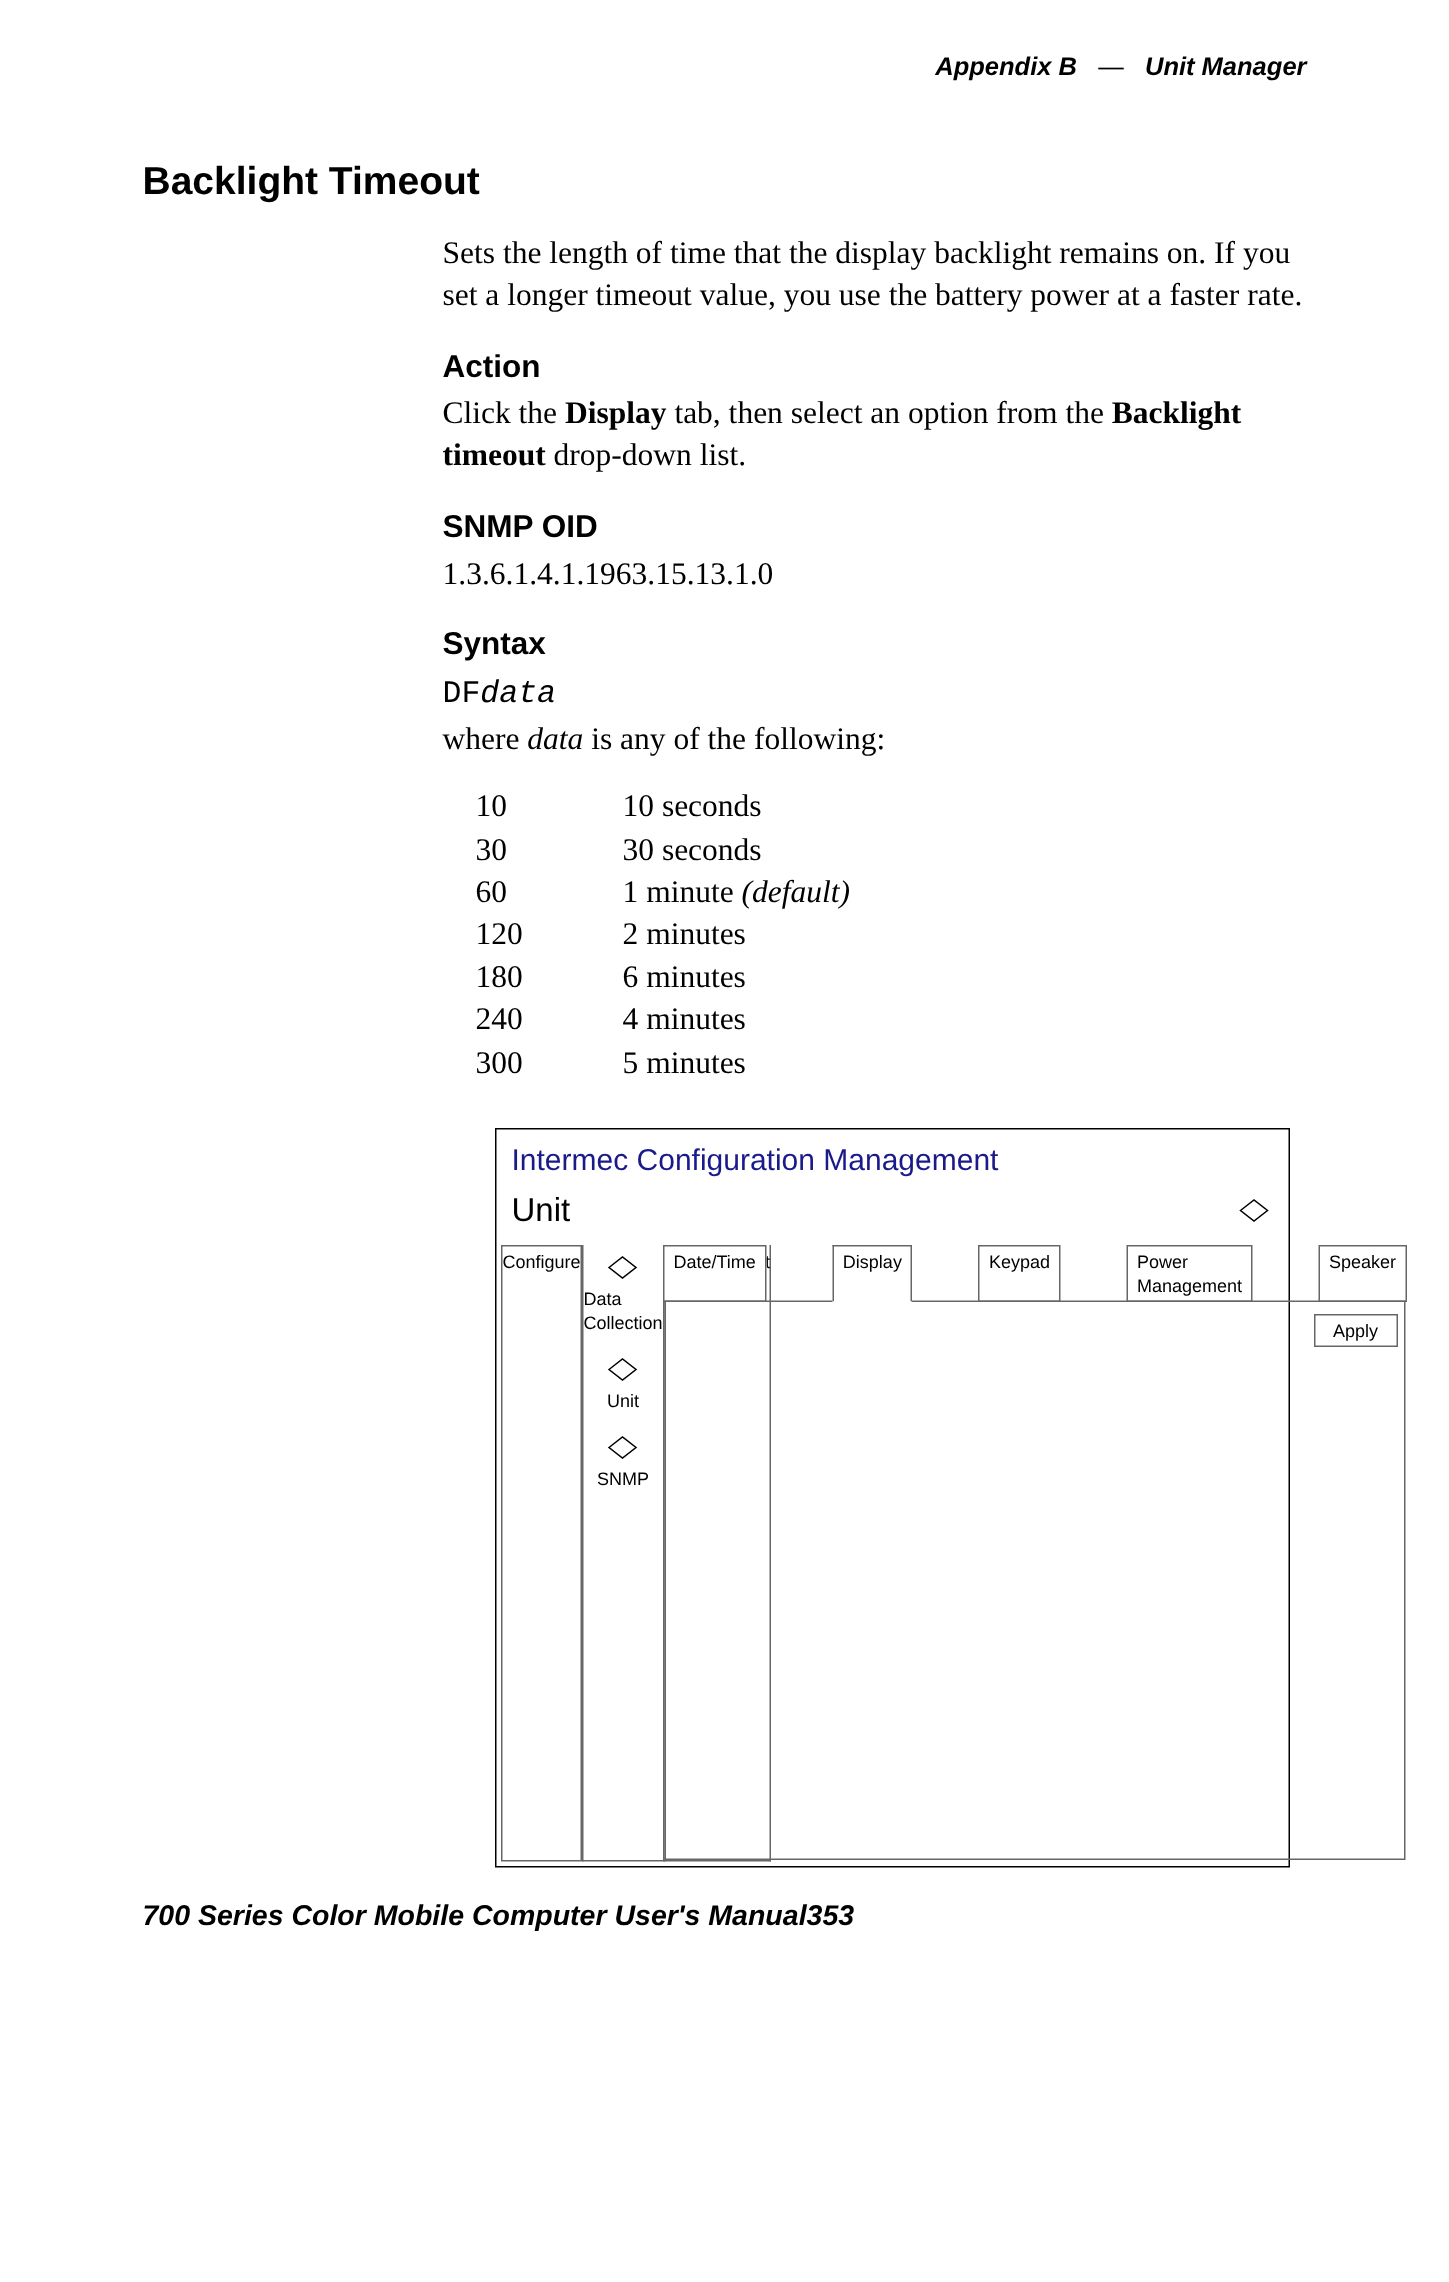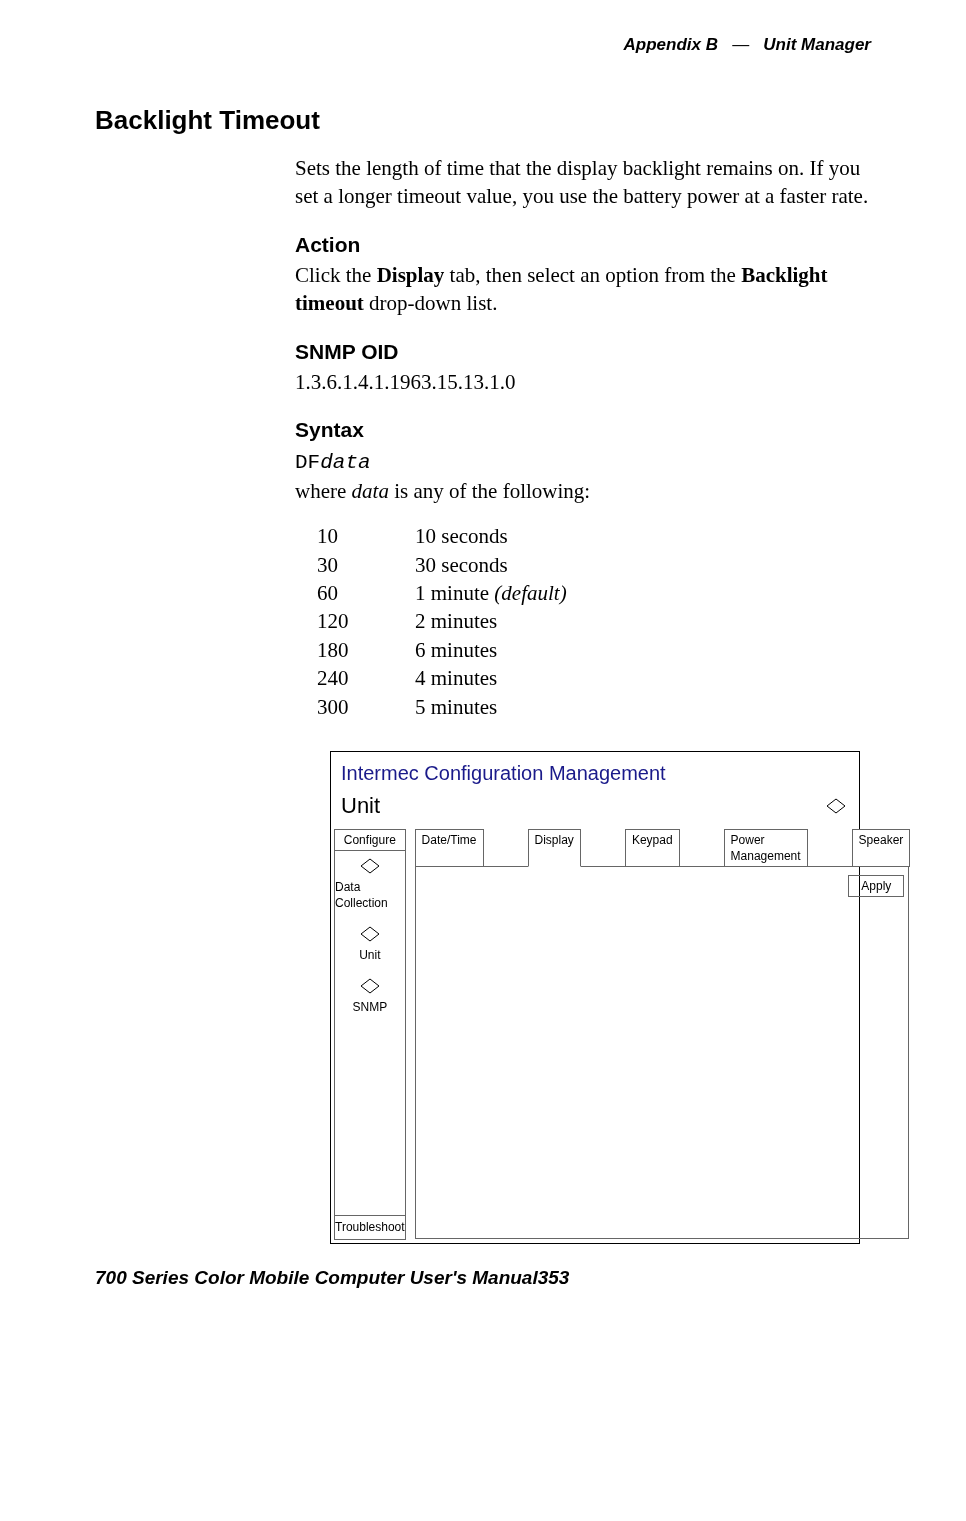--- a/index.html
+++ b/index.html
@@ -91,21 +91,21 @@
     }
     .rhombus svg { display: block; }
     .shot-body {
       display: flex;
       height: 418px;
     }
     .sidebar {
       width: 105px;
       border-right: 0;
       display: flex;
-      flex-direction: column;
+      flex-direction: row;
       padding: 4px 3px 3px 3px;
     }
     .tabbtn {
       border: 1px solid #666;
       background: #fff;
       font-size: 12px;
       text-align: center;
       padding: 2px 0;
       margin-bottom: 0;
       cursor: default;

